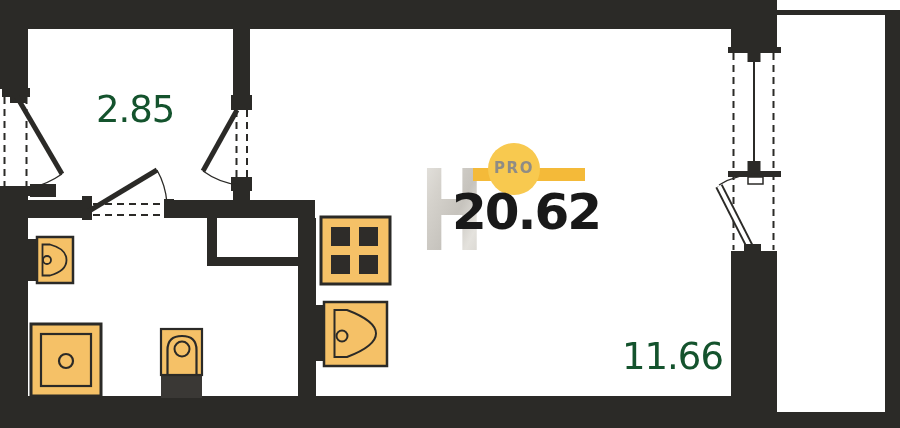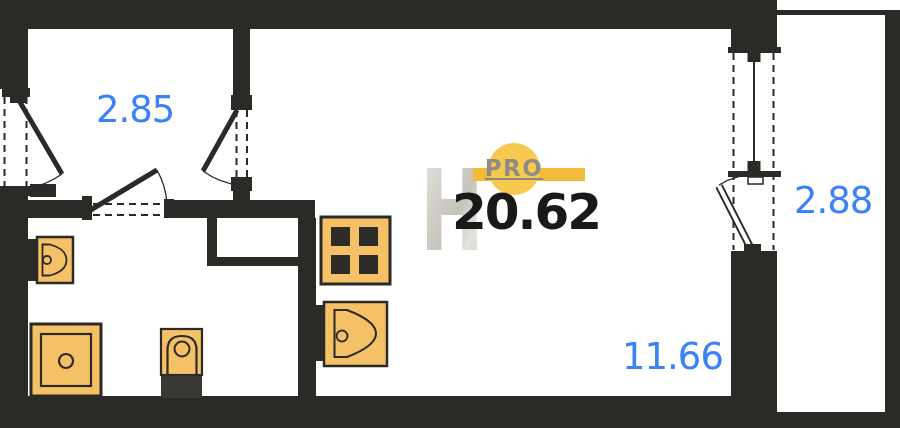--- a/index.html
+++ b/index.html
@@ -3,33 +3,32 @@
 <meta charset="utf-8">
 <style>
   html,body{margin:0;padding:0;background:#ffffff;}
   #plan{
     position:relative;width:900px;height:428px;background:#ffffff;overflow:hidden;
     font-family:"DejaVu Sans","Liberation Sans",sans-serif;
   }
   .wall{position:absolute;background:#2b2a27;}
   .overlay{position:absolute;left:0;top:0;width:900px;height:428px;}
   .room-label{
-    position:absolute;color:#3b82f6;font-size:37px;line-height:1;
+    position:absolute;color:#14532d;font-size:37px;line-height:1;
     letter-spacing:-1px;white-space:nowrap;
   }
   .h-mark-svg{position:absolute;left:0;top:0;width:900px;height:428px;pointer-events:none;}
   .accent-bar{position:absolute;left:473px;top:168px;width:112px;height:13px;background:#f4ba39;}
   .badge-circle{
     position:absolute;left:488px;top:143px;width:52px;height:52px;border-radius:50%;
     background:#f8c94f;display:flex;align-items:center;justify-content:center;
   }
   .badge-text{
-    color:#8f8c85;font-size:23px;font-weight:600;letter-spacing:1.5px;
+    color:#8f8c85;font-size:15px;font-weight:600;letter-spacing:1.5px;
     padding-bottom:3px;
-    text-decoration:underline;
   }
   .total-area{
     position:absolute;left:452px;top:187px;font-size:50px;line-height:1;
     font-weight:700;color:#191919;letter-spacing:-2px;white-space:nowrap;
   }
 </style>
 </head>
 <body>
 
 <div id="plan">
@@ -136,21 +135,20 @@
     <g>
       <rect x="315" y="305" width="10" height="56" fill="#2b2a27"></rect>
       <rect x="324" y="302" width="63" height="64" fill="#f5c167" stroke="#2b2a27" stroke-width="2.5"></rect>
       <path d="M334.5,310 L334.5,357 L347,357 Q376,346 376,333.5 Q376,321 347,310 Z" fill="none" stroke="#2b2a27" stroke-width="2"></path>
       <circle cx="342" cy="336" r="5.5" fill="#f5c167" stroke="#2b2a27" stroke-width="2"></circle>
     </g>
   </svg>
 
   <div class="room-label" style="left:96px;top:91px;">2.85</div>
   <div class="room-label" style="left:622px;top:338px;">11.66</div>
-  <div class="room-label" style="left:794px;top:182px;">2.88</div>
 
   <svg class="h-mark-svg" viewBox="0 0 900 428">
     <defs>
       <linearGradient id="hfacets" x1="0" y1="0" x2="1" y2="1">
         <stop offset="0" stop-color="#eceae6"></stop>
         <stop offset="0.3" stop-color="#d5d2cc"></stop>
         <stop offset="0.55" stop-color="#c6c3bd"></stop>
         <stop offset="0.75" stop-color="#e4e2dd"></stop>
         <stop offset="1" stop-color="#cfccc6"></stop>
       </linearGradient>

